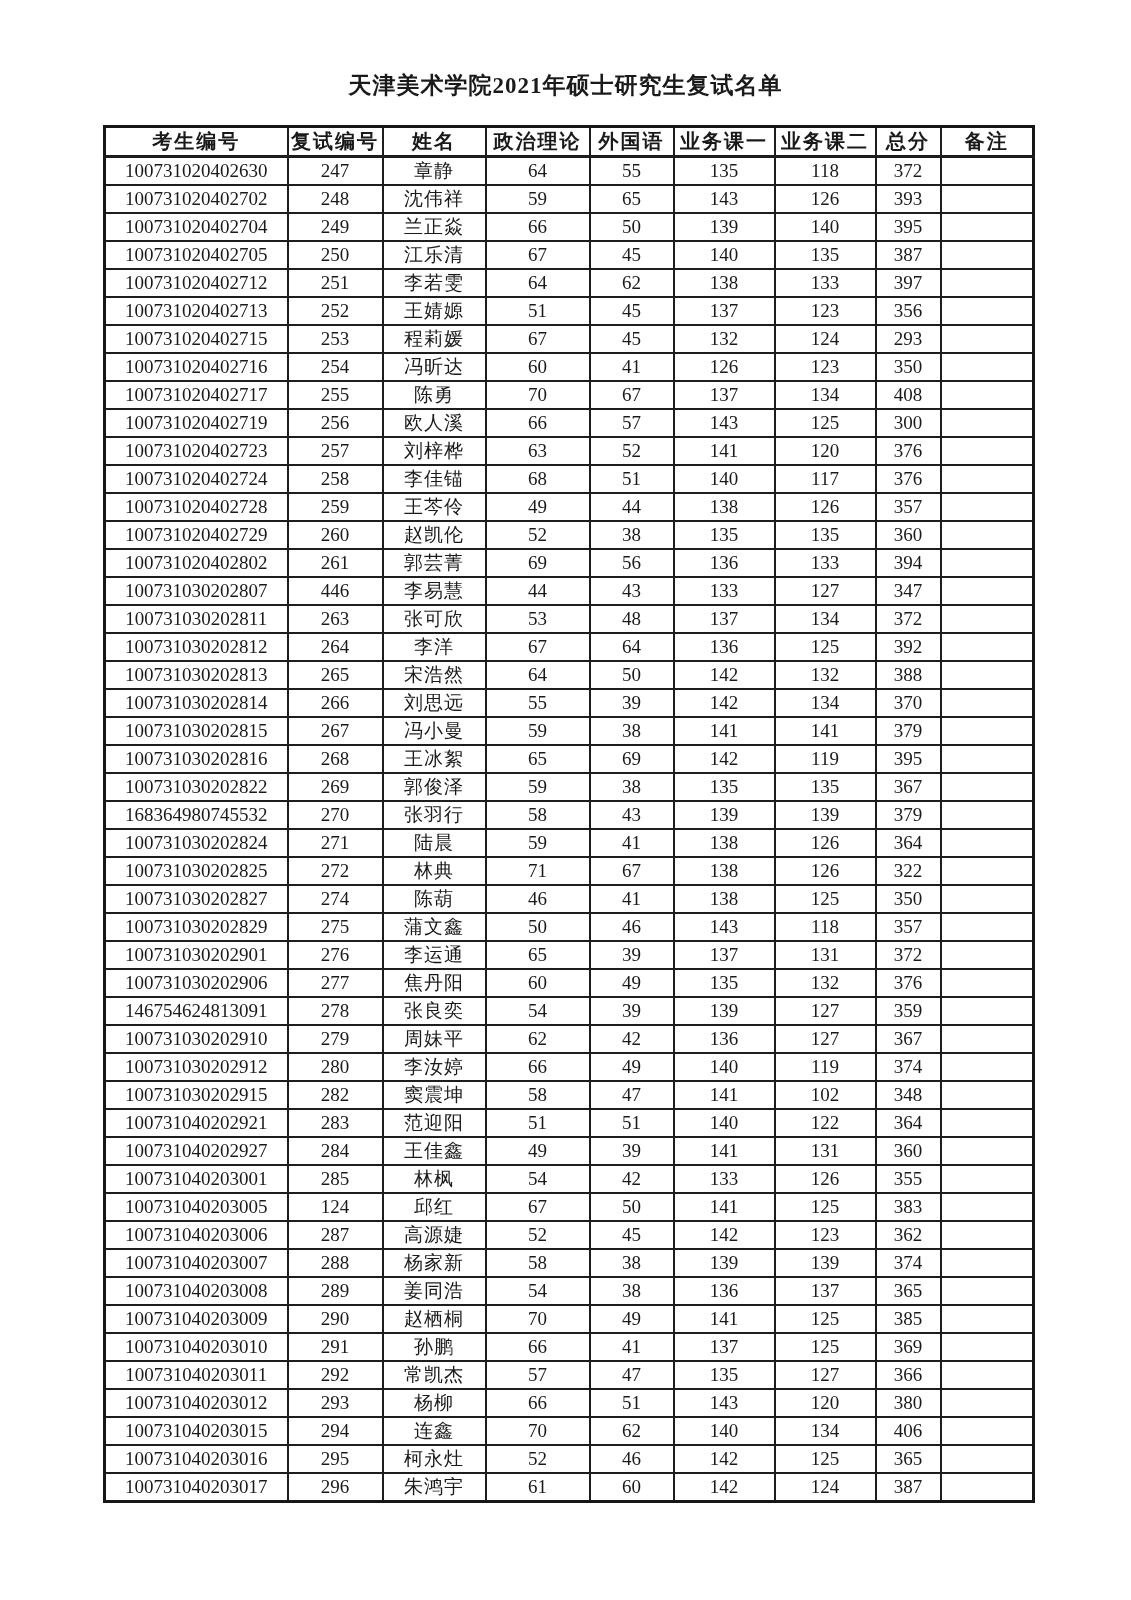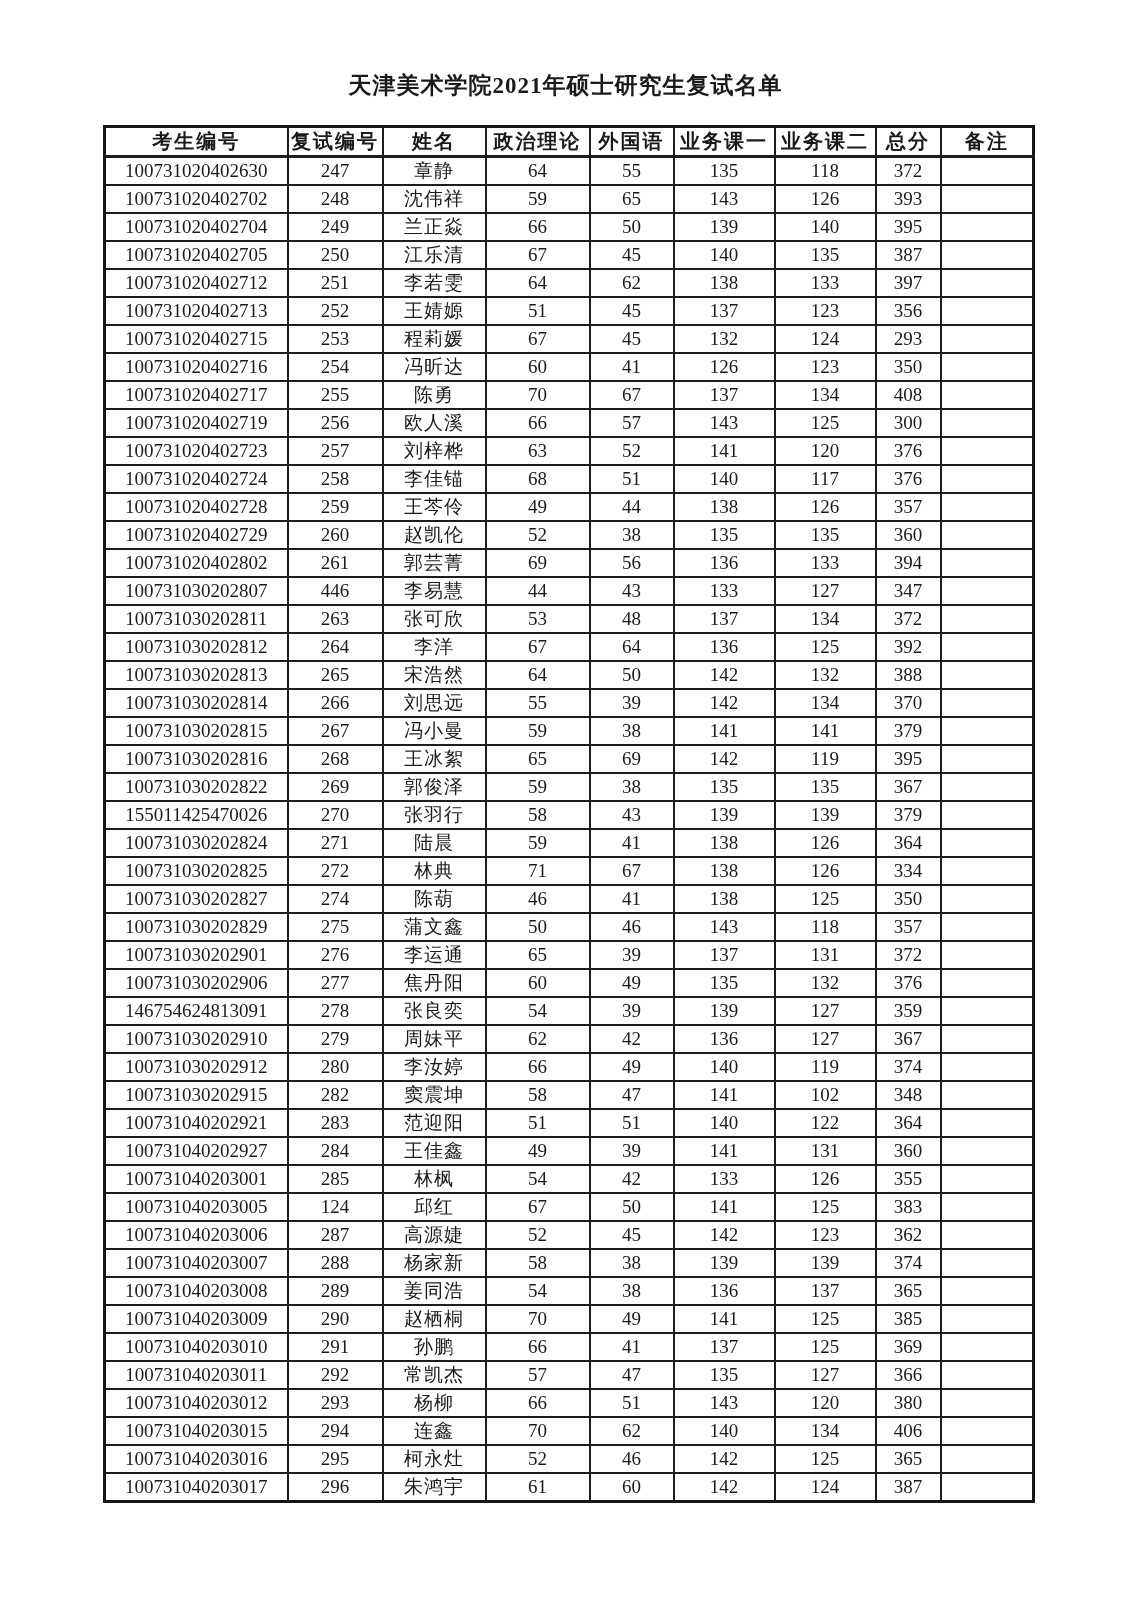--- a/index.html
+++ b/index.html
@@ -340,21 +340,21 @@
         <td class="cell-retest-no">269</td>
         <td class="cell-name">郭俊泽</td>
         <td class="cell-politics-score">59</td>
         <td class="cell-foreign-language-score">38</td>
         <td class="cell-course1-score">135</td>
         <td class="cell-course2-score">135</td>
         <td class="cell-total-score">367</td>
         <td class="cell-remark"></td>
       </tr>
       <tr>
-        <td class="cell-candidate-no">155011425470026</td>
+        <td class="cell-candidate-no">168364980745532</td>
         <td class="cell-retest-no">270</td>
         <td class="cell-name">张羽行</td>
         <td class="cell-politics-score">58</td>
         <td class="cell-foreign-language-score">43</td>
         <td class="cell-course1-score">139</td>
         <td class="cell-course2-score">139</td>
         <td class="cell-total-score">379</td>
         <td class="cell-remark"></td>
       </tr>
       <tr>
@@ -369,21 +369,21 @@
         <td class="cell-remark"></td>
       </tr>
       <tr>
         <td class="cell-candidate-no">100731030202825</td>
         <td class="cell-retest-no">272</td>
         <td class="cell-name">林典</td>
         <td class="cell-politics-score">71</td>
         <td class="cell-foreign-language-score">67</td>
         <td class="cell-course1-score">138</td>
         <td class="cell-course2-score">126</td>
-        <td class="cell-total-score">334</td>
+        <td class="cell-total-score">322</td>
         <td class="cell-remark"></td>
       </tr>
       <tr>
         <td class="cell-candidate-no">100731030202827</td>
         <td class="cell-retest-no">274</td>
         <td class="cell-name">陈葫</td>
         <td class="cell-politics-score">46</td>
         <td class="cell-foreign-language-score">41</td>
         <td class="cell-course1-score">138</td>
         <td class="cell-course2-score">125</td>

